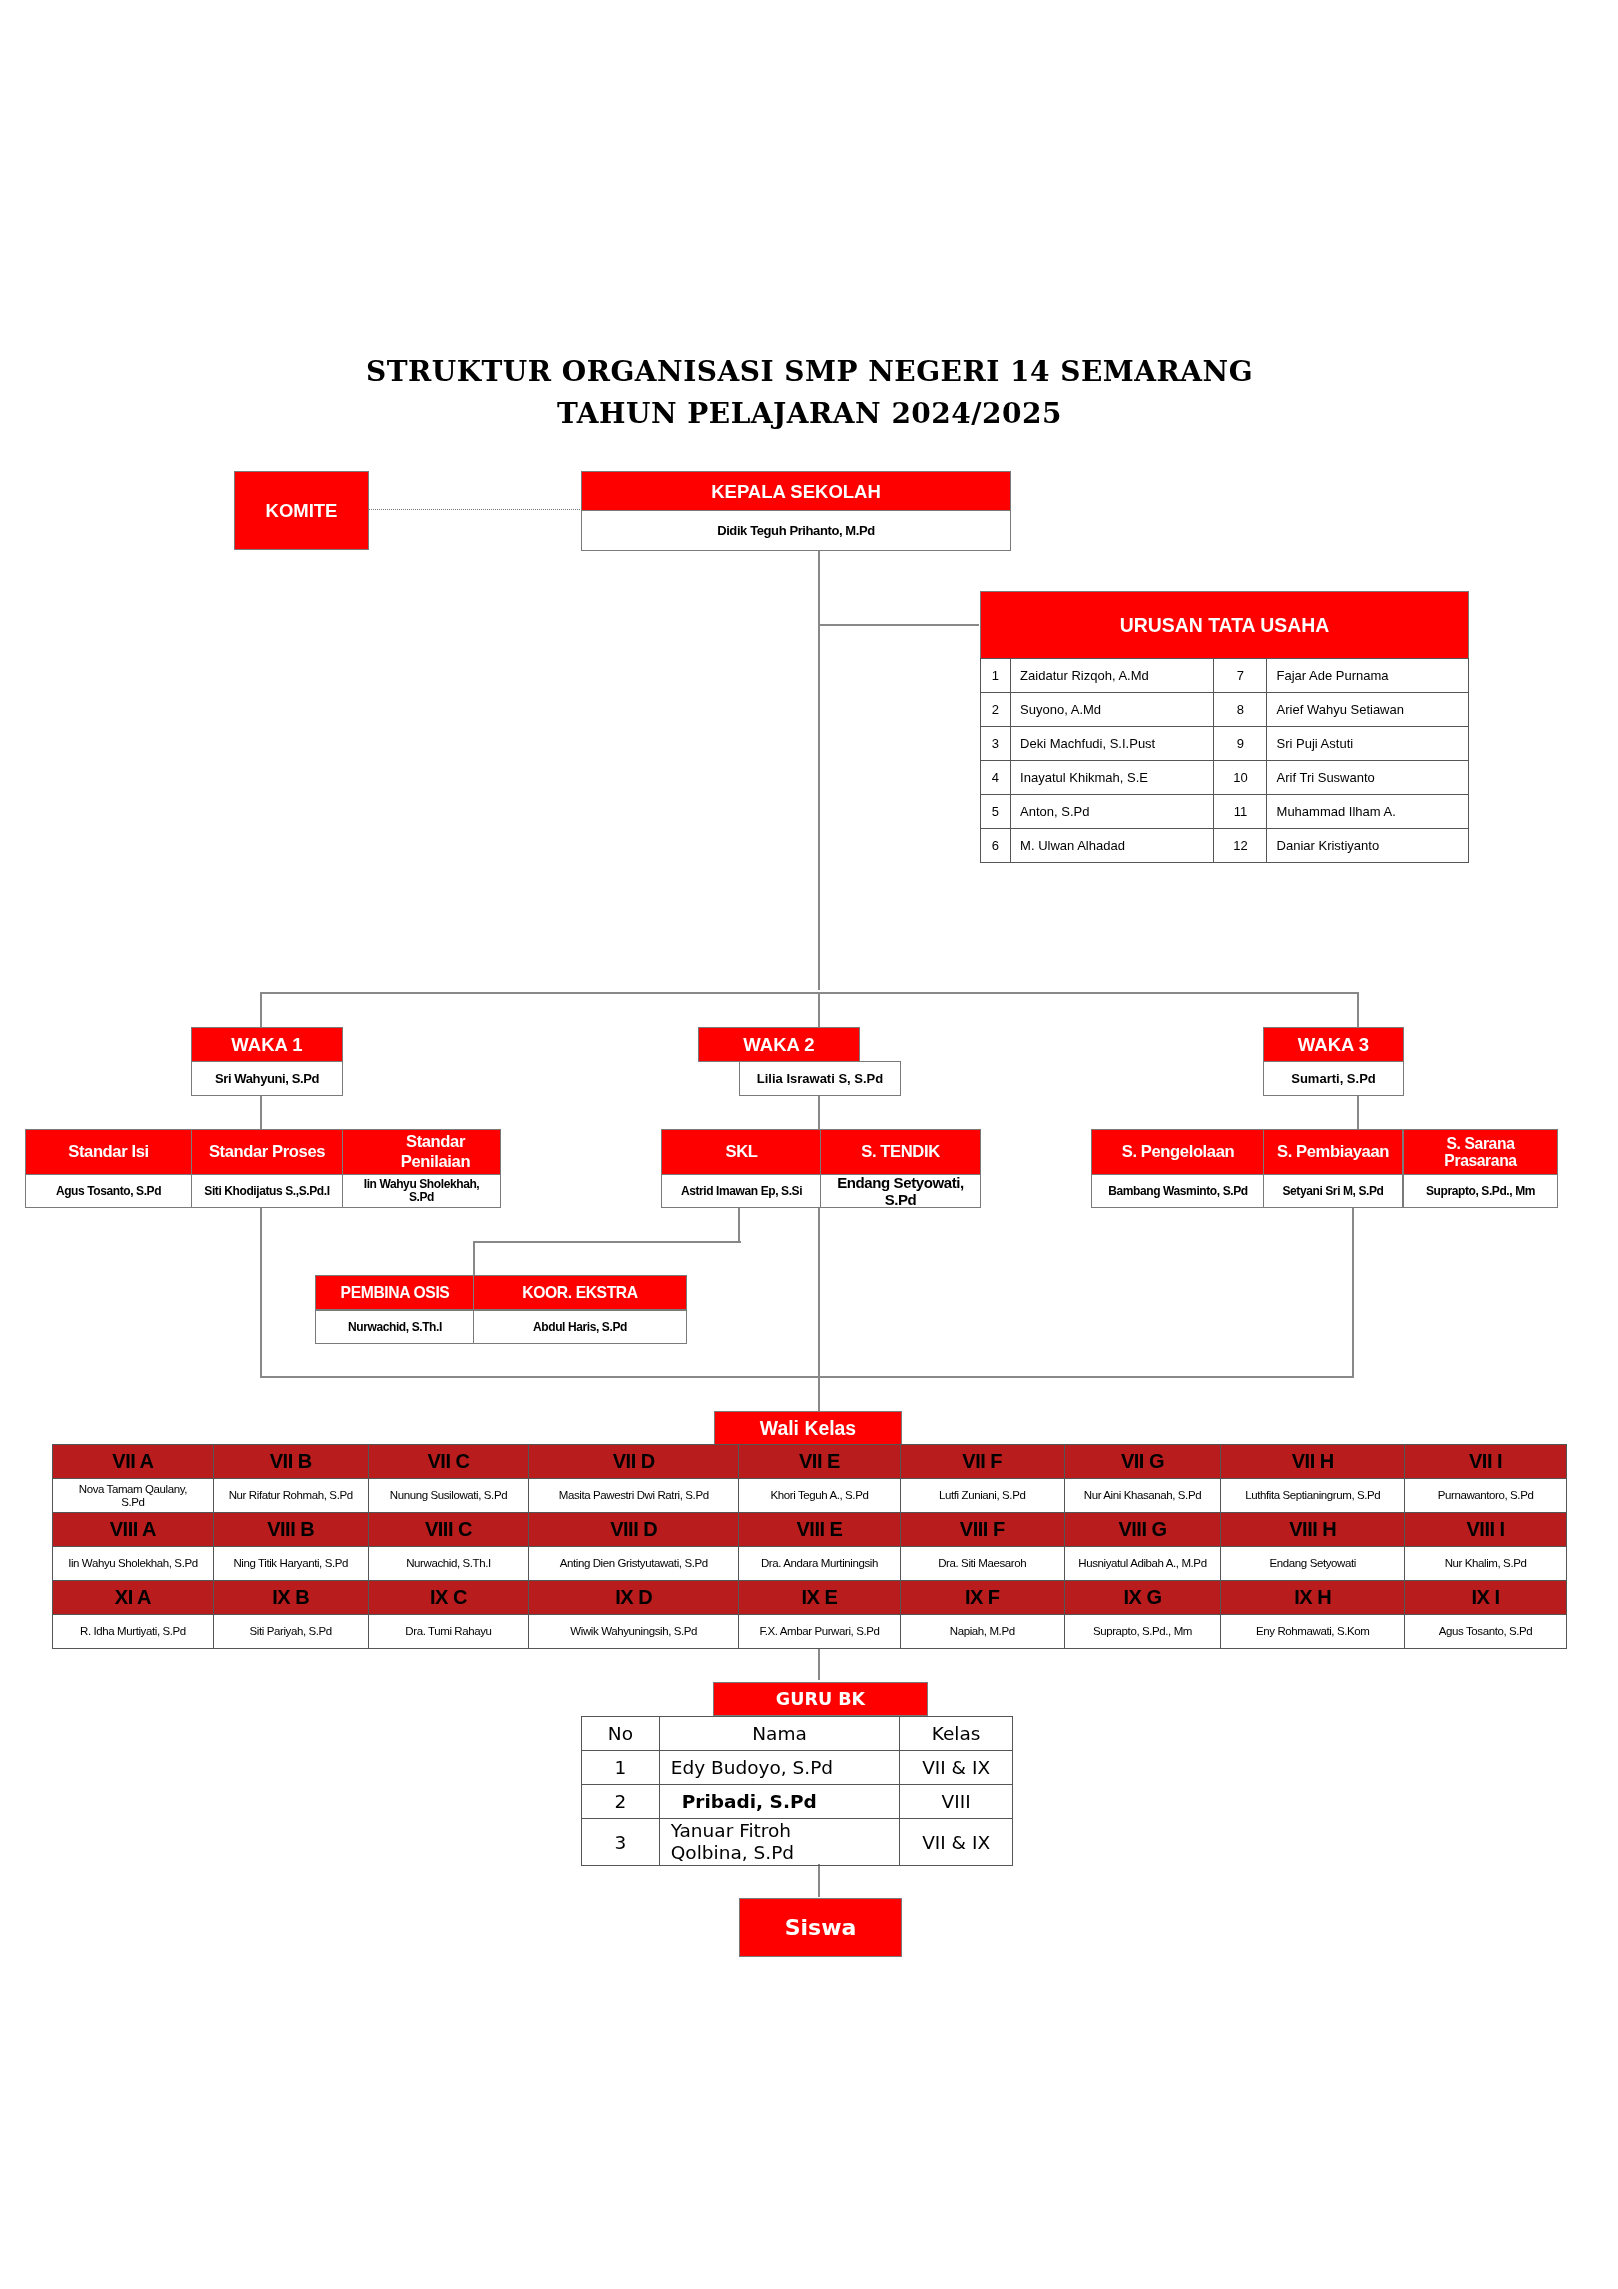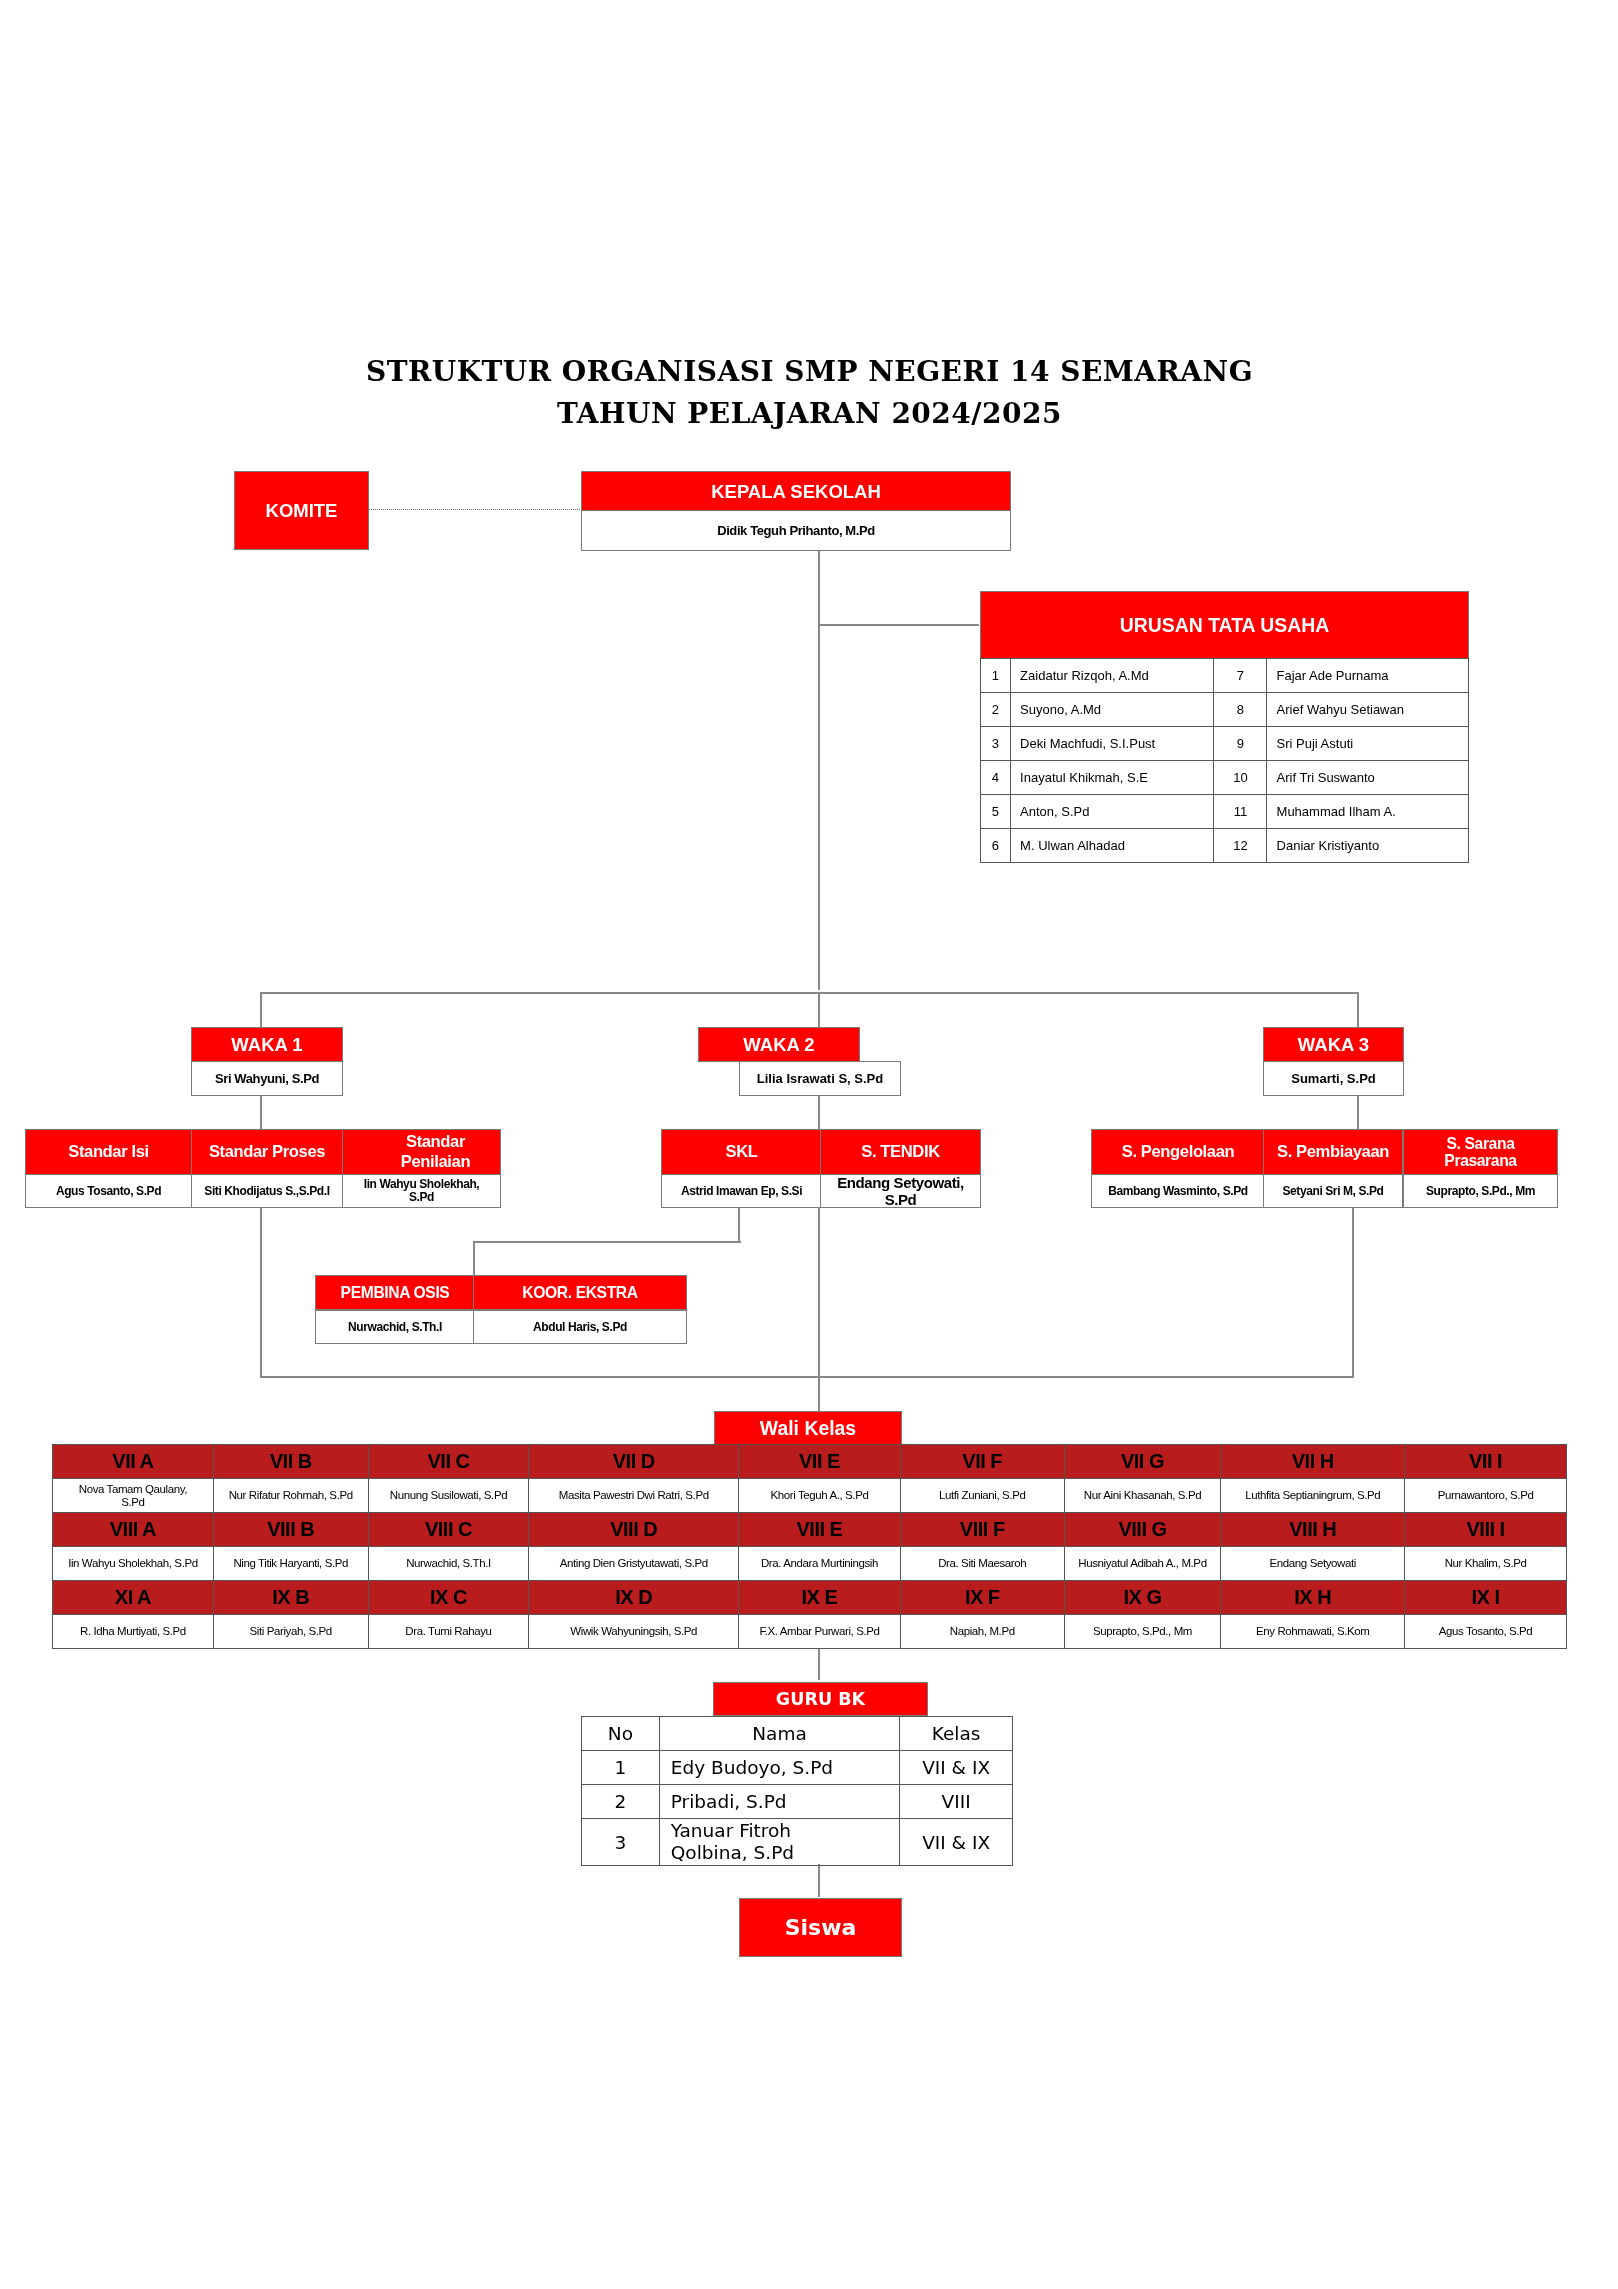--- a/index.html
+++ b/index.html
@@ -235,21 +235,21 @@
     </tr>
   </thead>
   <tbody>
     <tr>
       <td style="text-align:center; height:33px;">1</td>
       <td style="padding-left:11px;">Edy Budoyo, S.Pd</td>
       <td style="text-align:center;">VII &amp; IX</td>
     </tr>
     <tr>
       <td style="text-align:center; height:33px;">2</td>
-      <td style="padding-left:11px;">Pribadi, S.Pd</td>
+      <td style="padding-left:22px;font-weight:bold;">Pribadi, S.Pd</td>
       <td style="text-align:center;">VIII</td>
     </tr>
     <tr>
       <td style="text-align:center; height:46px;">3</td>
       <td style="padding-left:11px; padding-right:28px; line-height:22px;">Yanuar Fitroh Qolbina, S.Pd</td>
       <td style="text-align:center;">VII &amp; IX</td>
     </tr>
   </tbody>
 </table>
 

